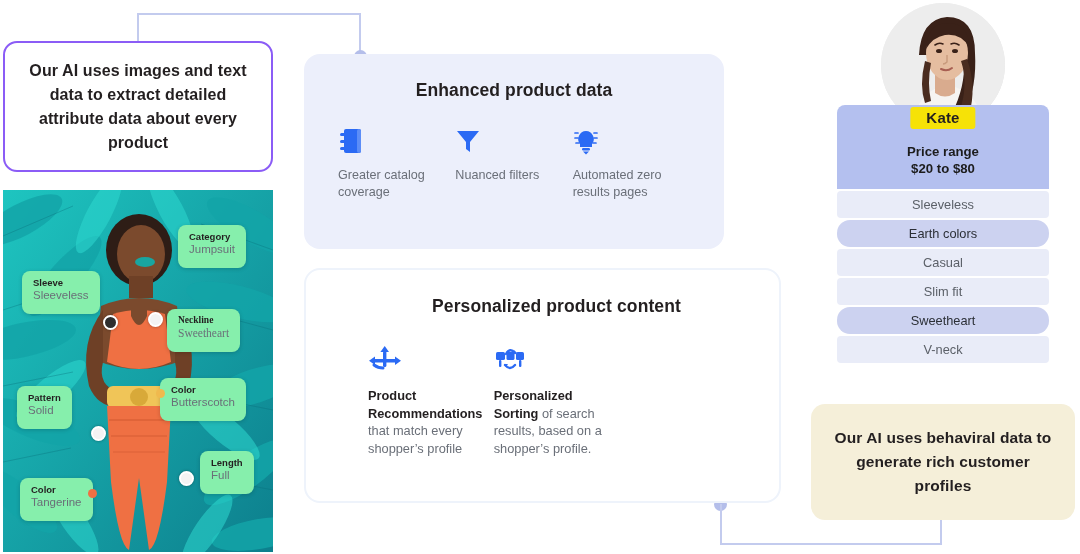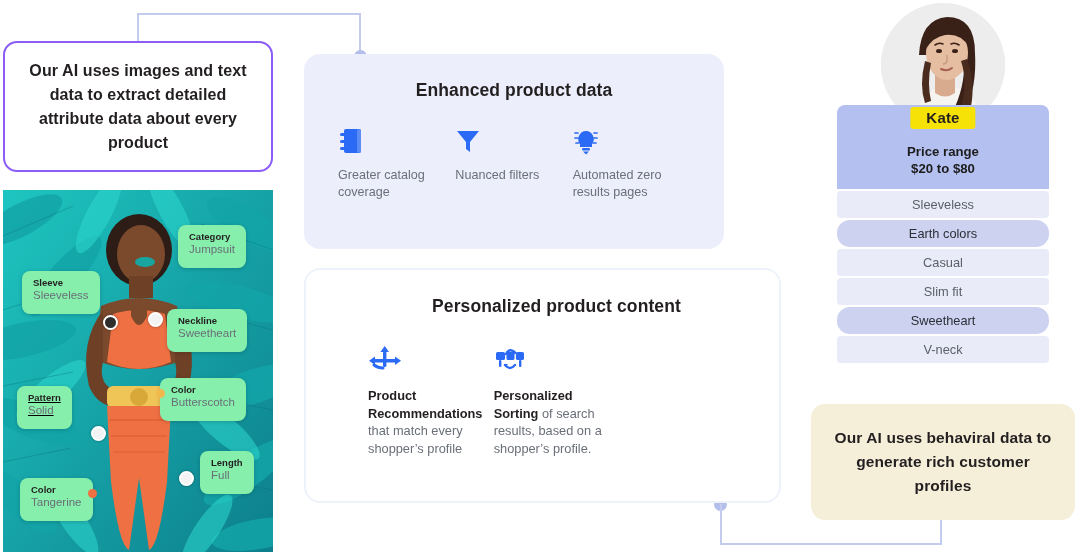--- a/index.html
+++ b/index.html
@@ -212,25 +212,25 @@
   </div>
 
   <div class="tagbox" style="left:178px; top:225px;">
     <span class="k">Category</span>
     <span class="v">Jumpsuit</span>
   </div>
   <div class="tagbox" style="left:22px; top:271px;">
     <span class="k">Sleeve</span>
     <span class="v">Sleeveless</span>
   </div>
-  <div class="tagbox" style="left:167px; top:309px;">
+  <div class="tagbox" style="left:167px; top:309px;font-family:Liberation Serif, serif;">
     <span class="k">Neckline</span>
     <span class="v">Sweetheart</span>
   </div>
-  <div class="tagbox" style="left:17px; top:386px;text-decoration:underline;">
+  <div class="tagbox" style="left:17px; top:386px;">
     <span class="k">Pattern</span>
     <span class="v">Solid</span>
   </div>
   <div class="tagbox" style="left:160px; top:378px;">
     <span class="k">Color</span>
     <span class="v">Butterscotch</span>
     <span class="dotchip" style="left:-4px; top:11px; background:#f0b94e;"></span>
   </div>
   <div class="tagbox" style="left:20px; top:478px;">
     <span class="k">Color</span>

